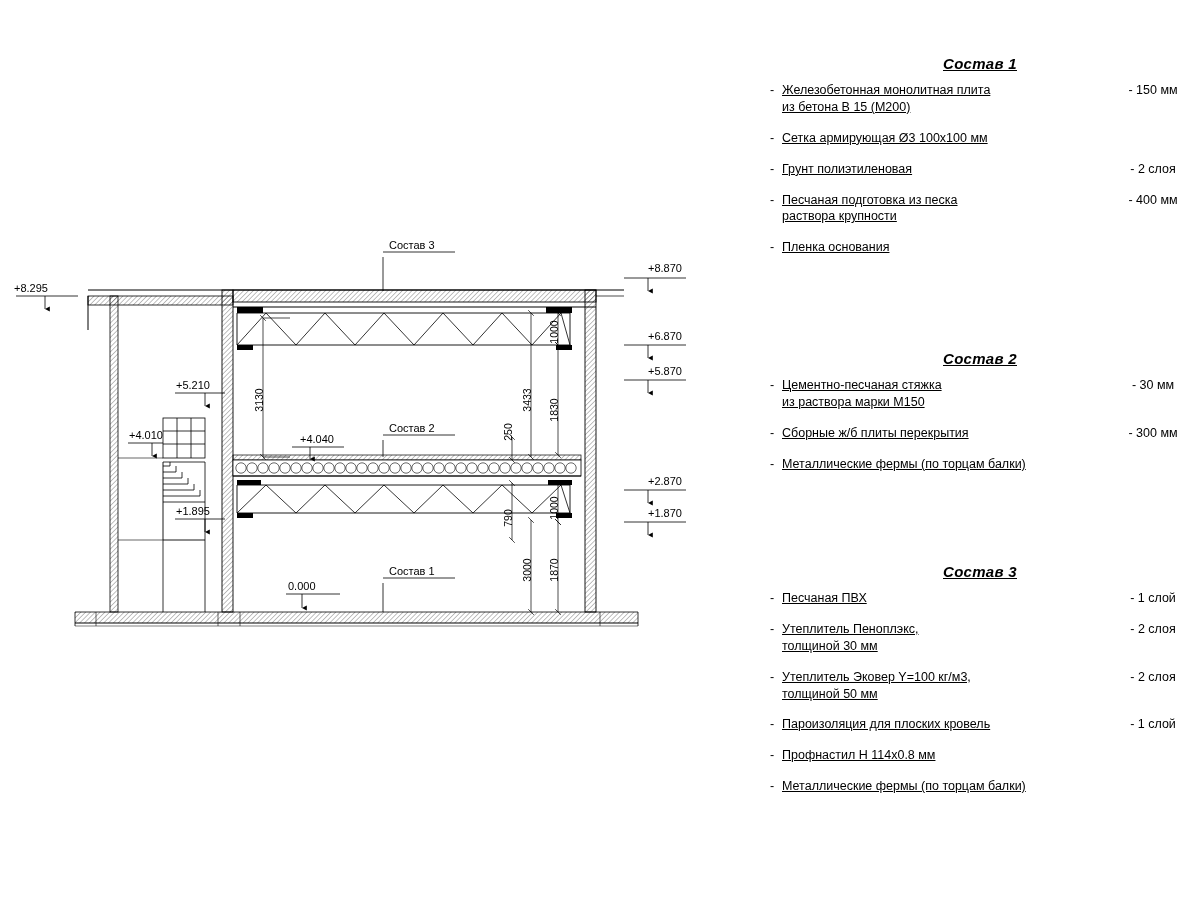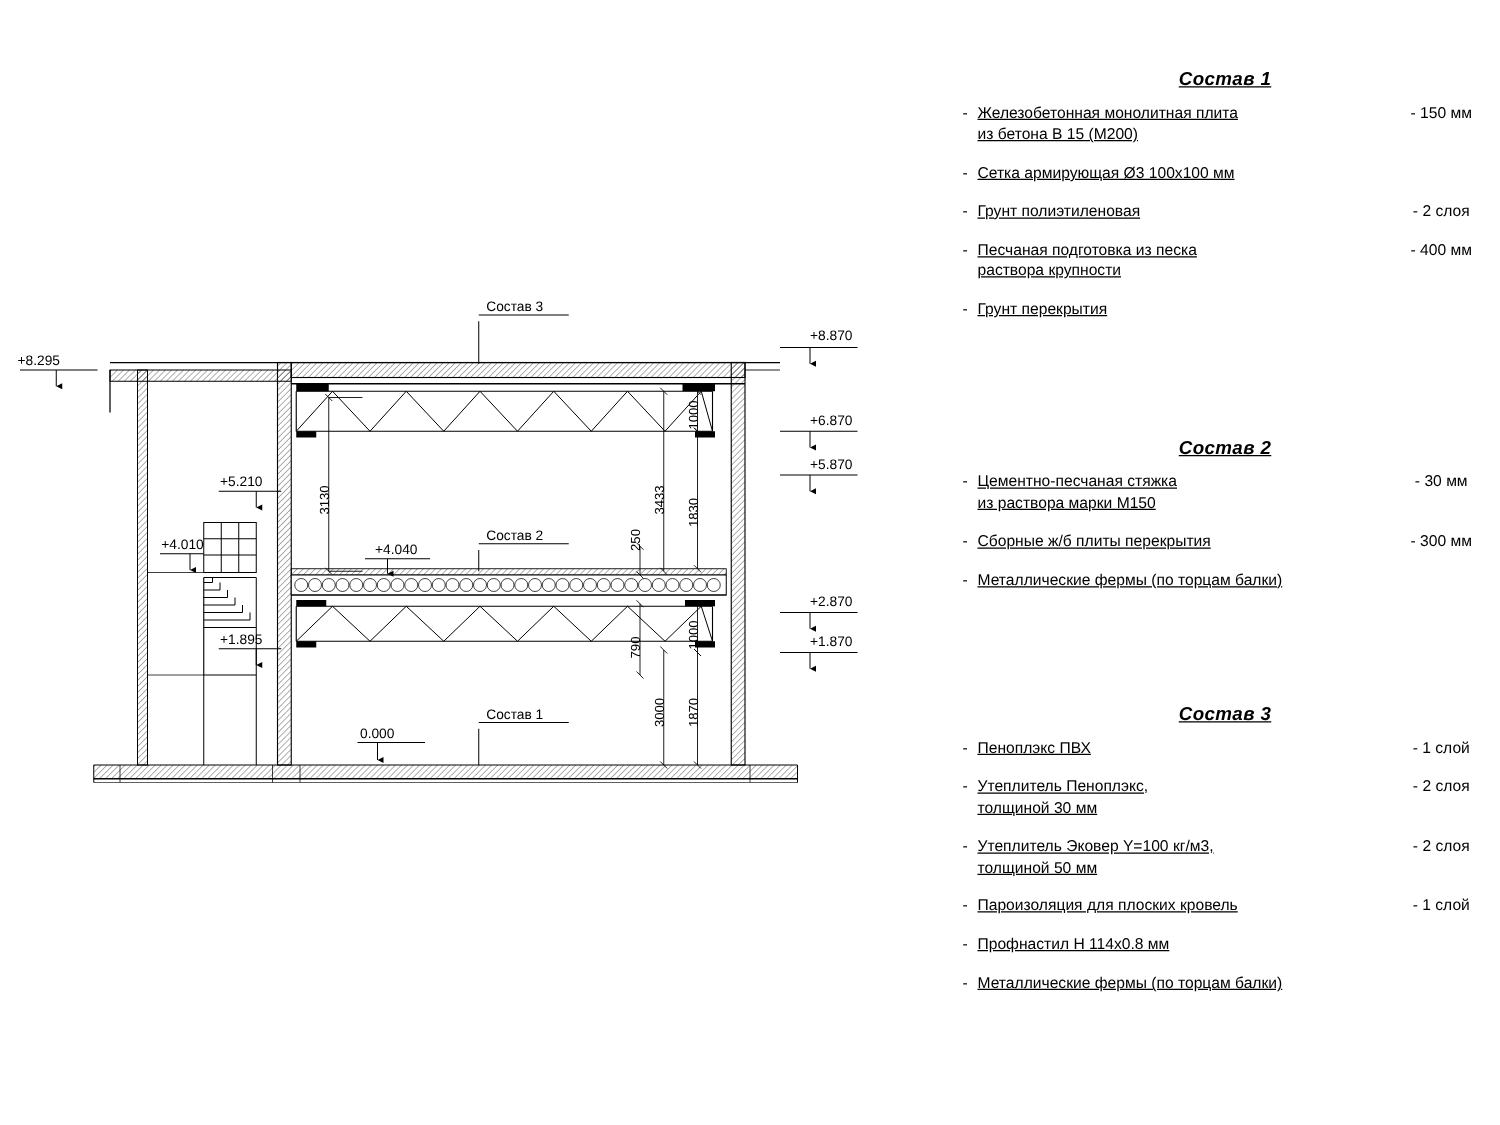--- a/index.html
+++ b/index.html
@@ -325,21 +325,21 @@
       <span class="spec-dash">-</span>
       <span class="spec-text">Песчаная подготовка из песка
 раствора крупности</span>
     </div>
     <span class="spec-value">- 400 мм</span>
   </div>
 
   <div class="spec-row">
     <div class="spec-left">
       <span class="spec-dash">-</span>
-      <span class="spec-text">Грунт перекрытия</span>
+      <span class="spec-text">Пленка основания</span>
     </div>
     <span class="spec-value"></span>
   </div>
 </div>
 
 <div class="spec-block" id="block-2">
   <div class="spec-title">Состав 2</div>
 
   <div class="spec-row">
     <div class="spec-left">
@@ -366,21 +366,21 @@
     <span class="spec-value"></span>
   </div>
 </div>
 
 <div class="spec-block" id="block-3">
   <div class="spec-title">Состав 3</div>
 
   <div class="spec-row">
     <div class="spec-left">
       <span class="spec-dash">-</span>
-      <span class="spec-text">Пеноплэкс ПВХ</span>
+      <span class="spec-text">Песчаная ПВХ</span>
     </div>
     <span class="spec-value">- 1 слой</span>
   </div>
 
   <div class="spec-row">
     <div class="spec-left">
       <span class="spec-dash">-</span>
       <span class="spec-text">Утеплитель Пеноплэкс,
 толщиной 30 мм</span>
     </div>

